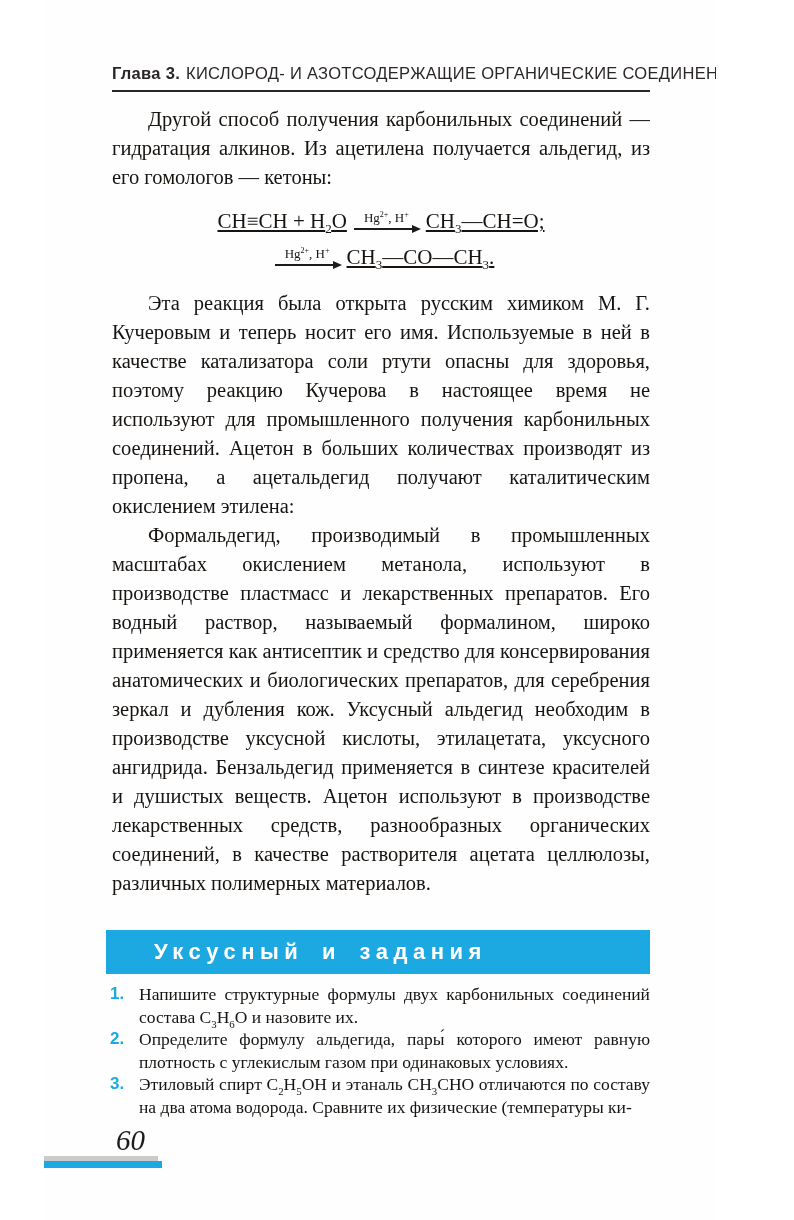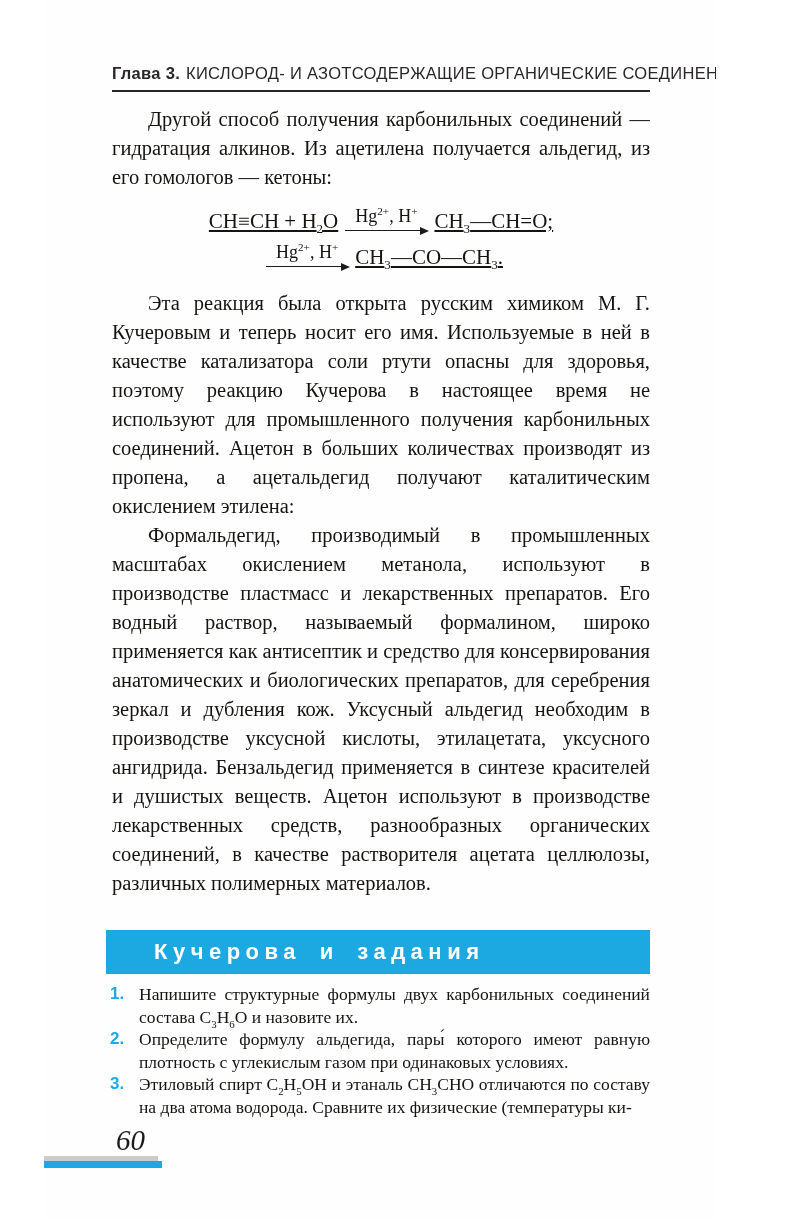--- a/index.html
+++ b/index.html
@@ -55,21 +55,21 @@
   }
   sub{font-size:0.62em;line-height:0;}
   sup{font-size:0.62em;line-height:0;}
   .rxn{
     display:inline-block;
     vertical-align:6px;
     margin:0 7px;
   }
   .rxn .lbl{
     display:block;
-    font-size:18px;
+    font-size:13px;
     line-height:1.1;
     padding:0 10px 3px;
     text-align:right;
   }
   .rxn .shaft{
     display:block;
     position:relative;
     height:1.6px;
     background:#1b1b1b;
   }
@@ -154,21 +154,21 @@
 
       <p>Эта реакция была открыта русским химиком М. Г. Кучеровым и теперь носит его имя. Используемые в ней в качестве катализатора соли ртути опасны для здоровья, поэтому реакцию Кучерова в настоящее время не используют для промышленного получения карбонильных соединений. Ацетон в больших количествах производят из пропена, а ацетальдегид получают каталитическим окислением этилена:</p>
 
 
       <p>Формальдегид, производимый в промышленных масштабах окислением метанола, используют в производстве пластмасс и лекарственных препаратов. Его водный раствор, называемый формалином, широко применяется как антисептик и средство для консервирования анатомических и биологических препаратов, для серебрения зеркал и дубления кож. Уксусный альдегид необходим в производстве уксусной кислоты, этилацетата, уксусного ангидрида. Бензальдегид применяется в синтезе красителей и душистых веществ. Ацетон используют в производстве лекарственных средств, разнообразных органических соединений, в качестве растворителя ацетата целлюлозы, различных полимерных материалов.</p>
     </div>
   </div>
 
   <div class="questions">
     <div class="banner">
-      <span>Кучерова и задания</span>
+      <span>Уксусный и задания</span>
     </div>
     <div class="qlist">
       <div class="q">
         <span class="qnum">1.</span>
         <span class="qtext">Напишите структурные формулы двух карбонильных соединений состава C<sub>3</sub>H<sub>6</sub>O и назовите их.</span>
       </div>
       <div class="q">
         <span class="qnum">2.</span>
         <span class="qtext">Определите формулу альдегида, пары́ которого имеют равную плотность с углекислым газом при одинаковых условиях.</span>
       </div>

